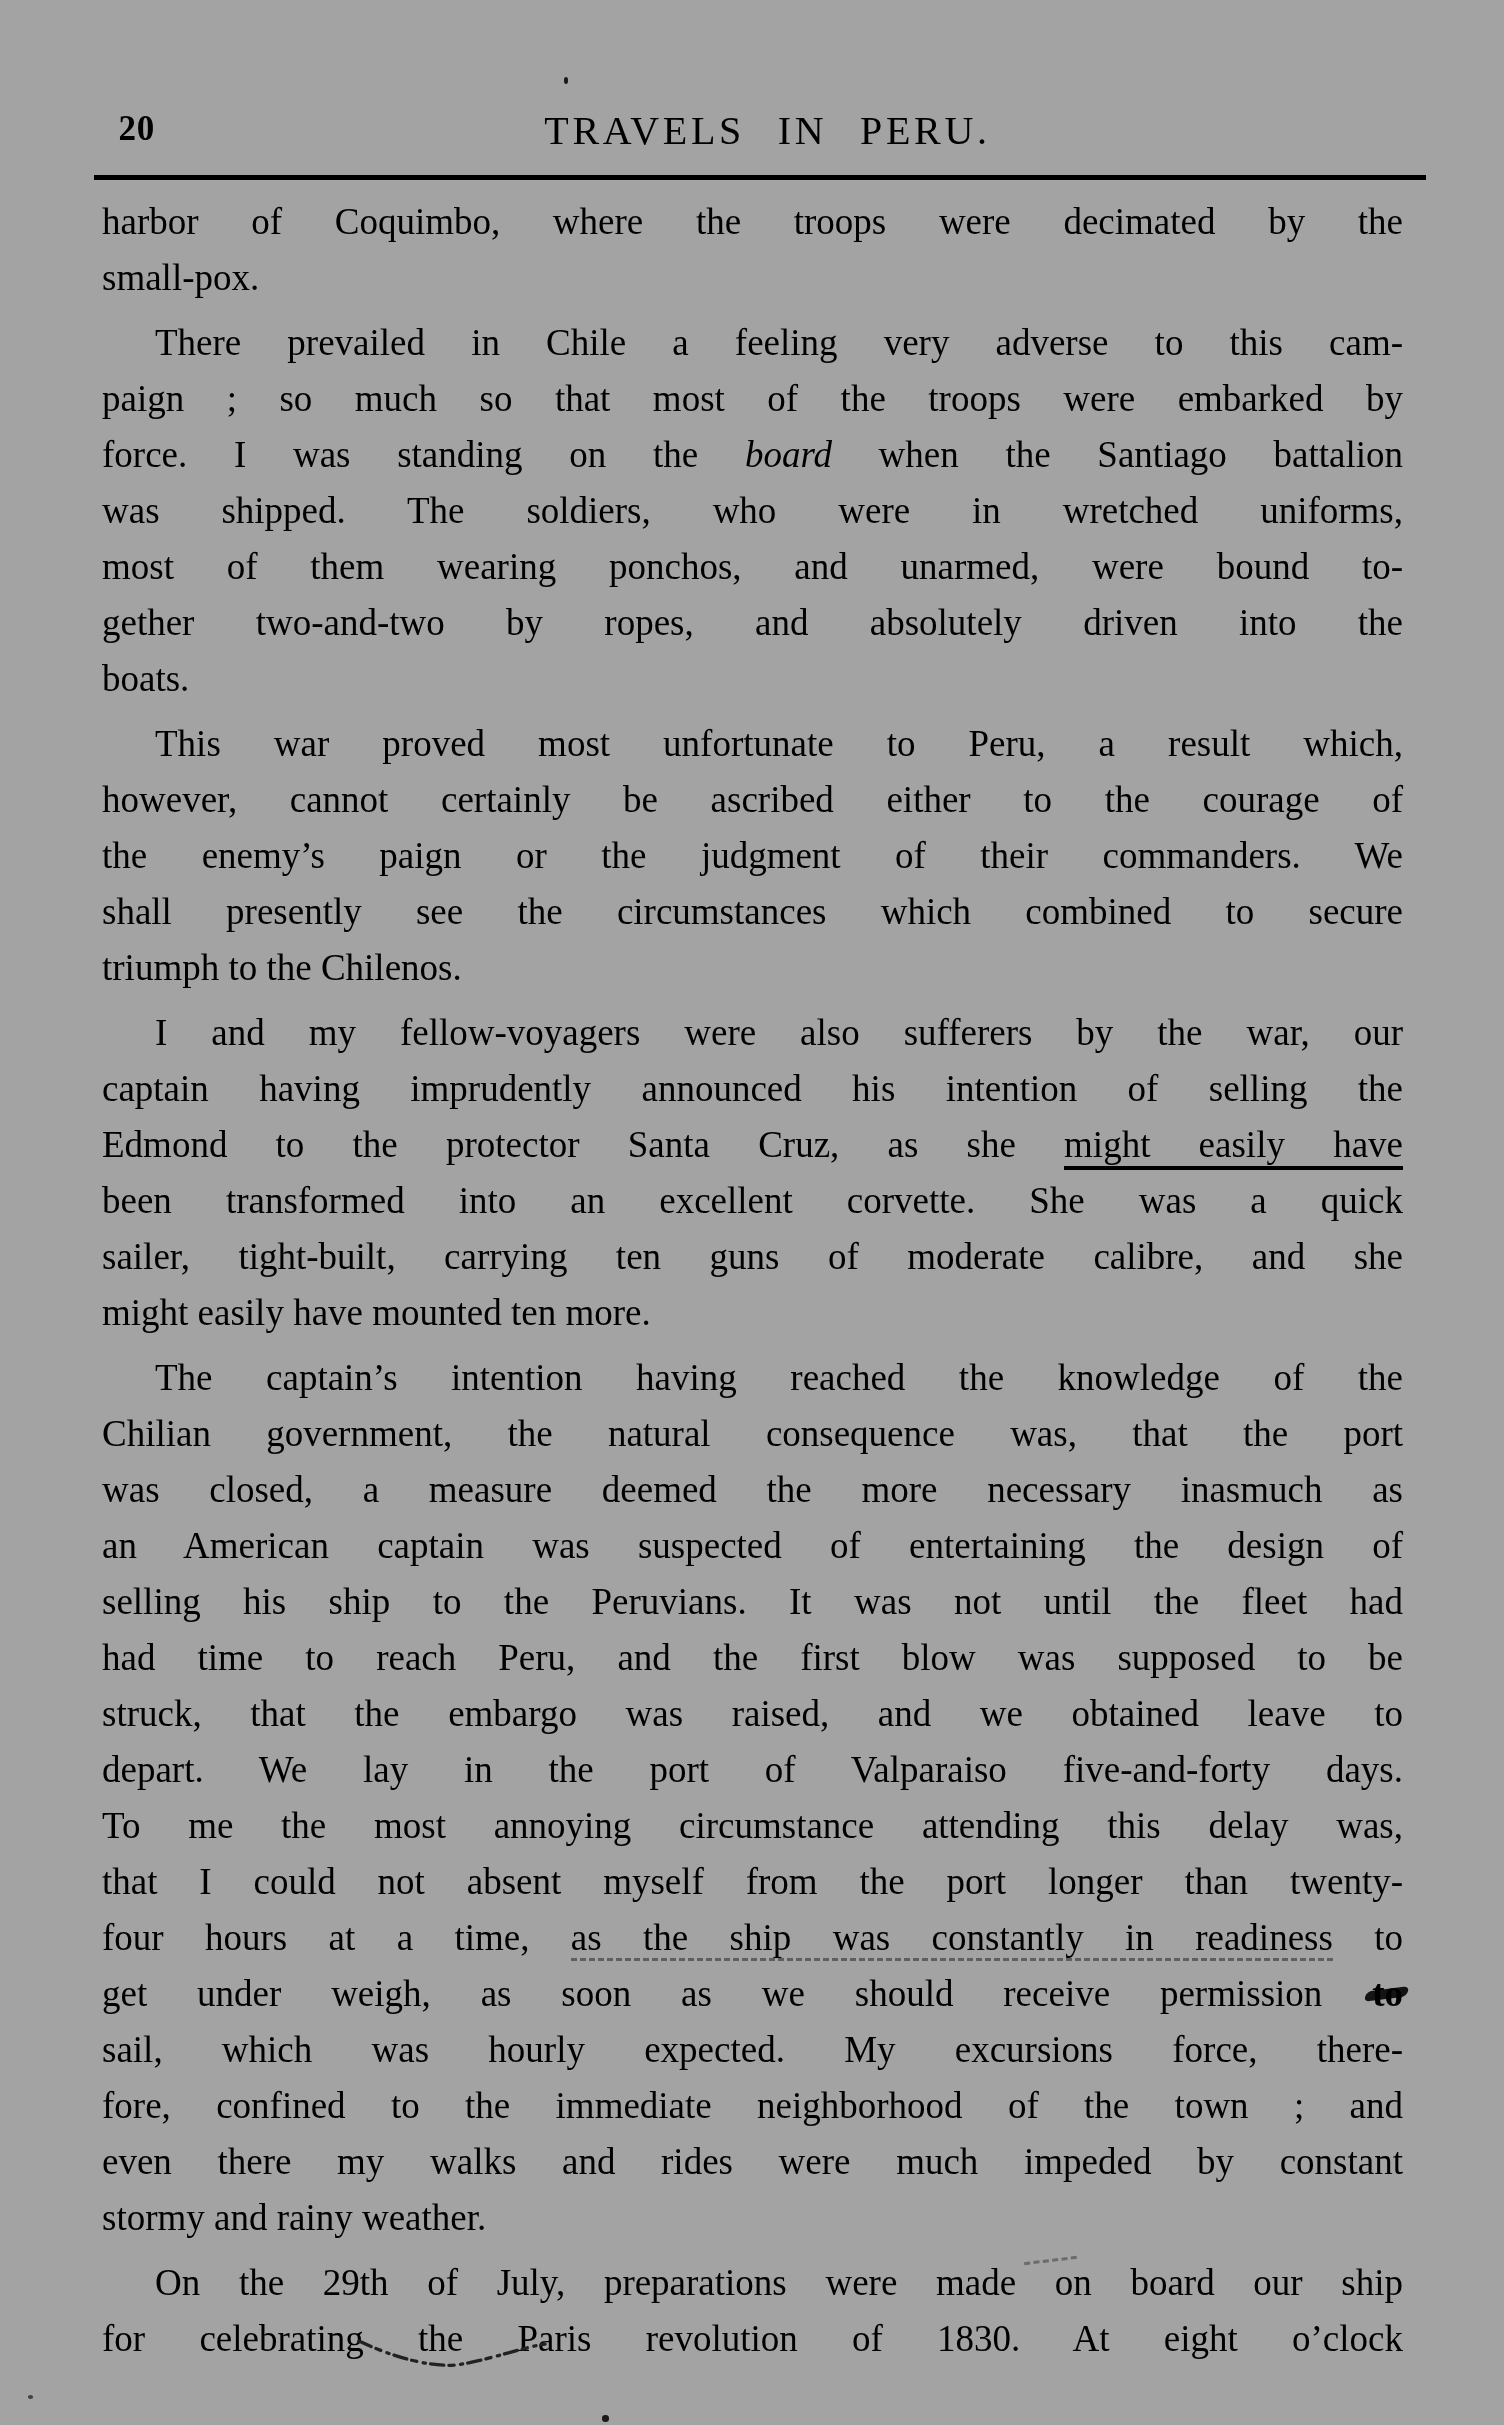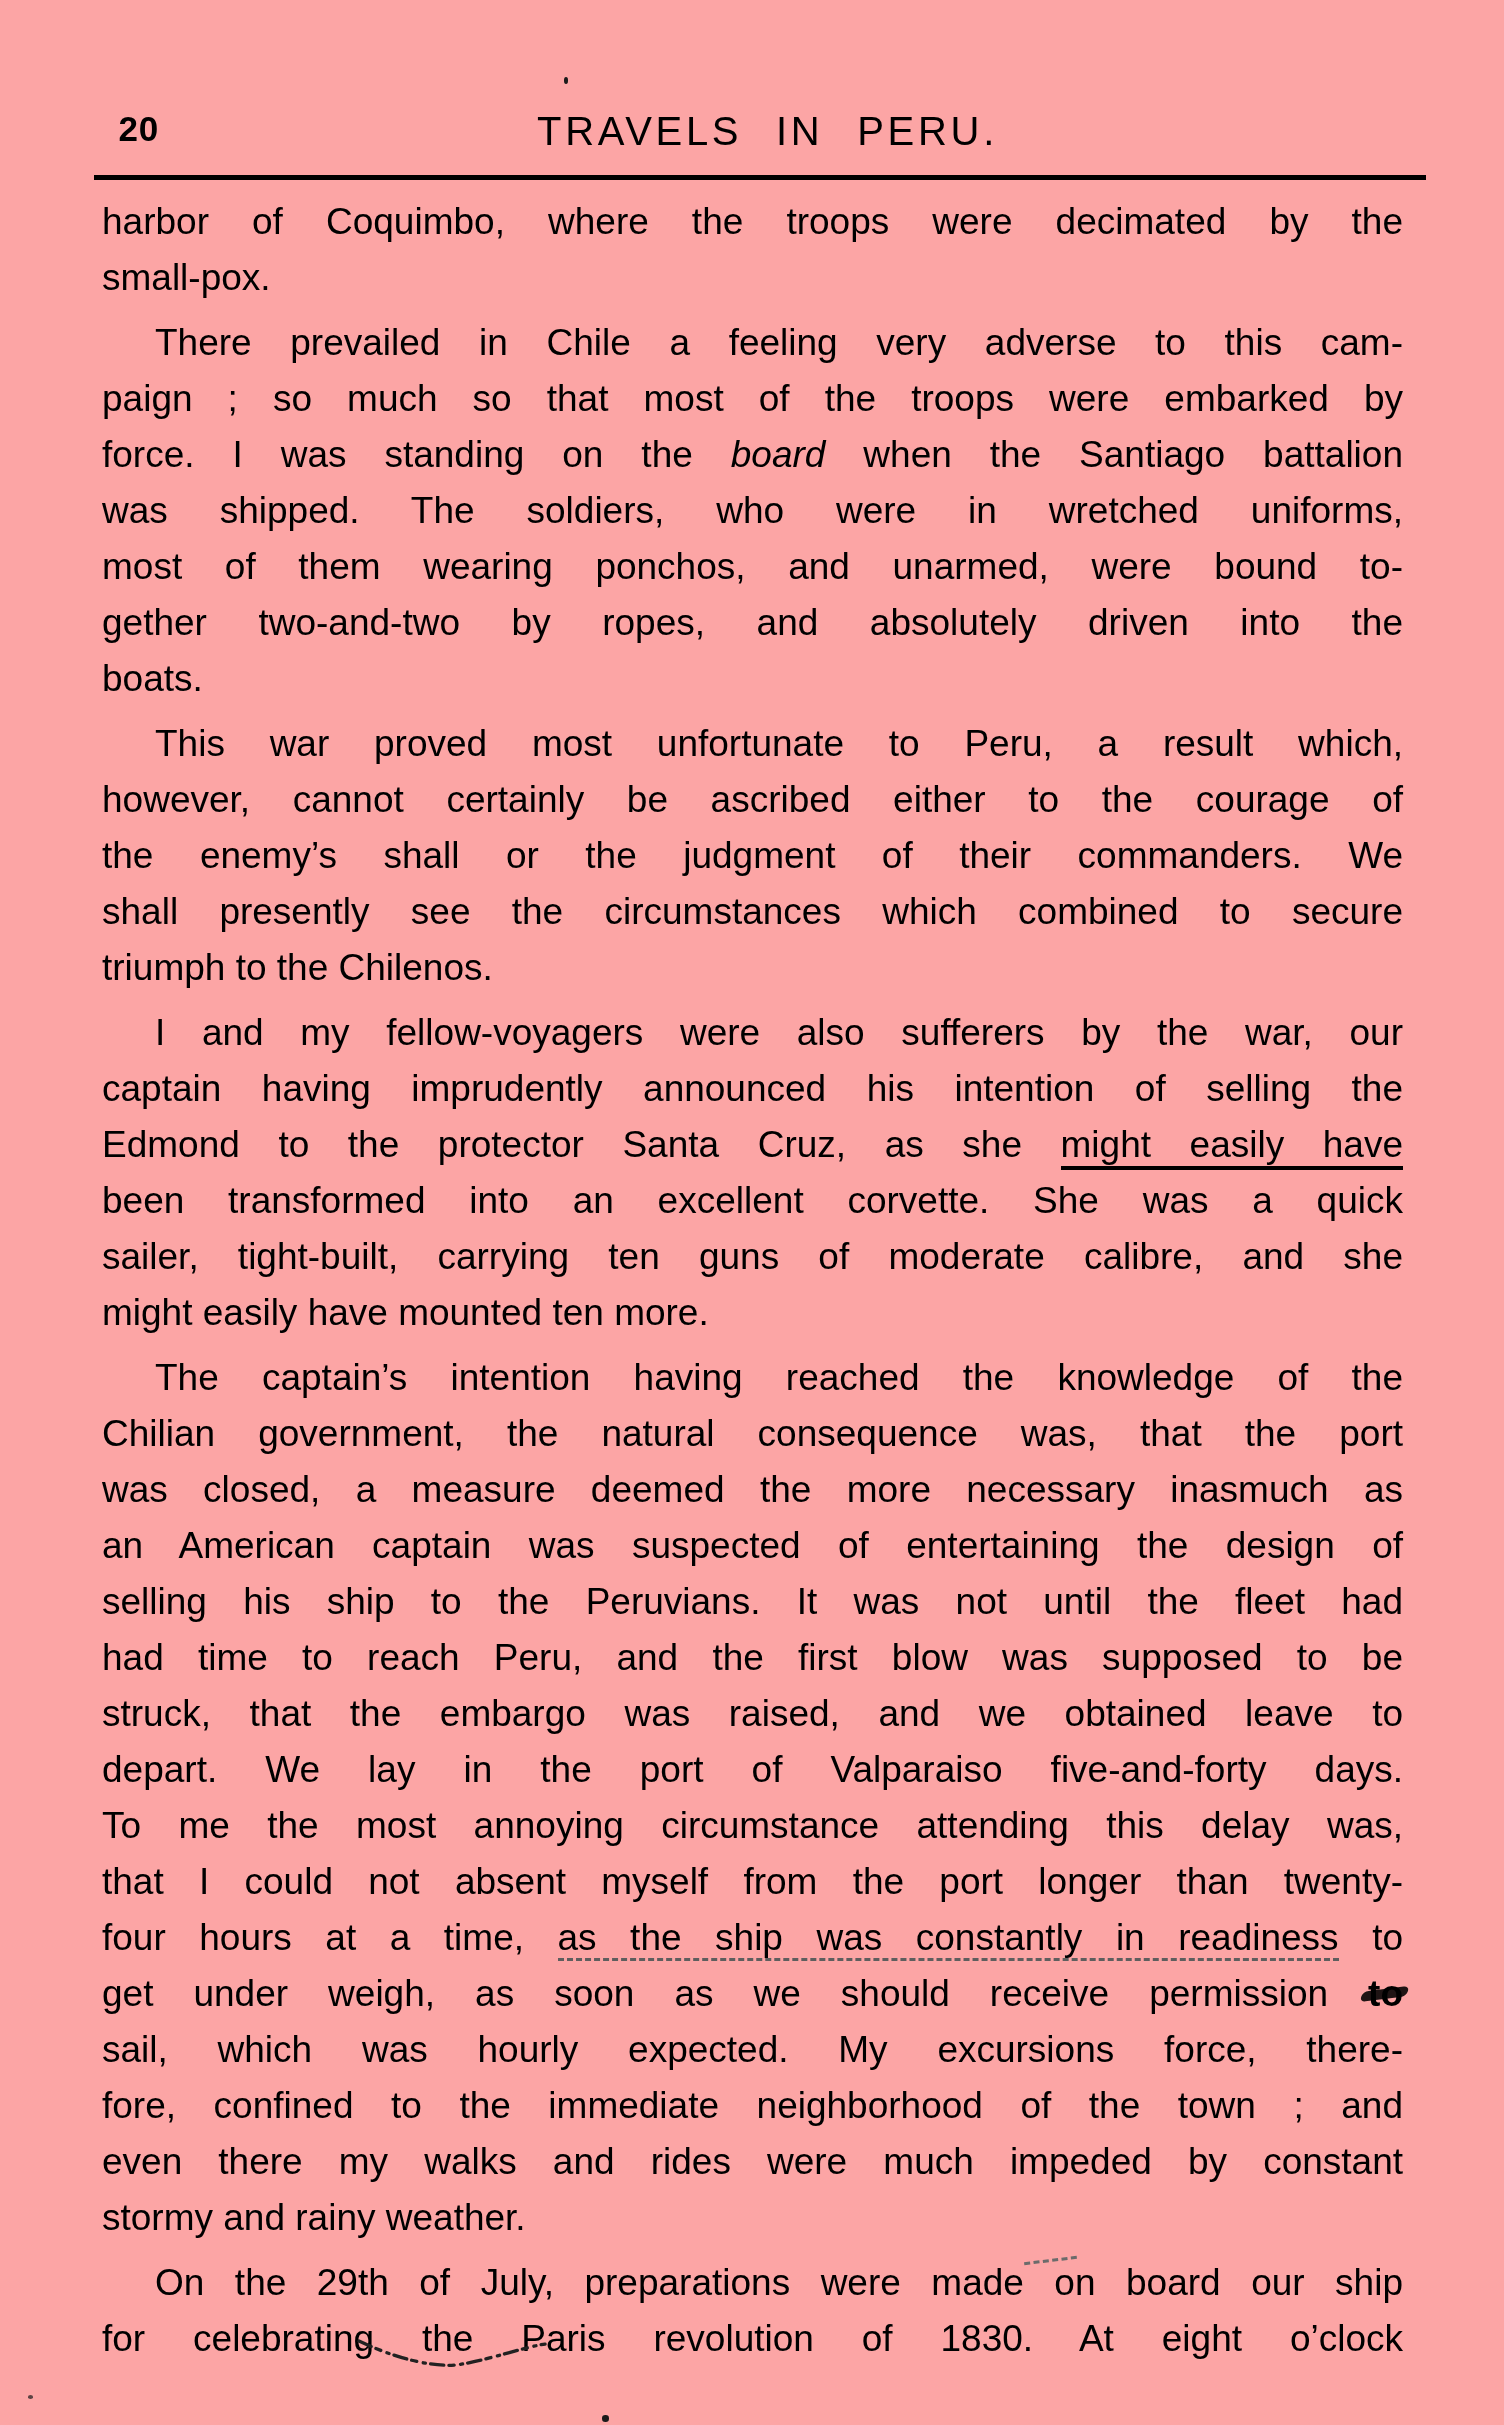--- a/index.html
+++ b/index.html
@@ -1,22 +1,22 @@
 <!DOCTYPE html>
 <html style="font-size:11.8px"><head>
 <meta charset="utf-8">
 <style>
   html, body { margin: 0; padding: 0; background: #ffffff; }
   .page {
     position: relative;
     width: 1505px;
     height: 2426px;
-    background: #fca5a5;
+    background: #a3a3a3;
     color: #000000;
-    font-family: Liberation Sans, sans-serif;
+    font-family: Liberation Serif, serif;
     overflow: hidden;
   }
   .header { position: absolute; top: 108px; left: 117px; right: 87px; height: 44px; }
   .page-number {
     position: absolute; left: 1.5px; top: 3px;
     font-size: 35px; line-height: 1; letter-spacing: 0.7px; font-weight: 600;
   }
   .running-title {
     position: absolute; left: 50%; top: 3px; transform: translateX(-50%);
     font-size: 40px; line-height: 1; letter-spacing: 3.7px; word-spacing: 19px;
@@ -73,21 +73,21 @@
       <div class="line last"><span>small-pox.</span></div>
       <div class="line indent"><span>There prevailed in Chile a feeling very adverse to this cam-</span></div>
       <div class="line"><span>paign ; so much so that most of the troops were embarked by</span></div>
       <div class="line"><span>force.  I was standing on the </span><span class="italic">board</span><span> when the Santiago battalion</span></div>
       <div class="line"><span>was shipped.  The soldiers, who were in wretched uniforms,</span></div>
       <div class="line"><span>most of them wearing ponchos, and unarmed, were bound to-</span></div>
       <div class="line"><span>gether two-and-two by ropes, and absolutely driven into the</span></div>
       <div class="line last"><span>boats.</span></div>
       <div class="line indent"><span>This war proved most unfortunate to Peru, a result which,</span></div>
       <div class="line"><span>however, cannot certainly be ascribed either to the courage of</span></div>
-      <div class="line"><span>the enemy’s shall or the judgment of their commanders.  We</span></div>
+      <div class="line"><span>the enemy’s paign or the judgment of their commanders.  We</span></div>
       <div class="line"><span>shall presently see the circumstances which combined to secure</span></div>
       <div class="line last"><span>triumph to the Chilenos.</span></div>
       <div class="line indent"><span>I and my fellow-voyagers were also sufferers by the war, our</span></div>
       <div class="line"><span>captain having imprudently announced his intention of selling the</span></div>
       <div class="line"><span>Edmond to the protector Santa Cruz, as she </span><span class="ink">might easily have</span></div>
       <div class="line"><span>been transformed into an excellent corvette.  She was a quick</span></div>
       <div class="line"><span>sailer, tight-built, carrying ten guns of moderate calibre, and she</span></div>
       <div class="line last"><span>might easily have mounted ten more.</span></div>
       <div class="line indent"><span>The captain’s intention having reached the knowledge of the</span></div>
       <div class="line"><span>Chilian government, the natural consequence was, that the port</span></div>

